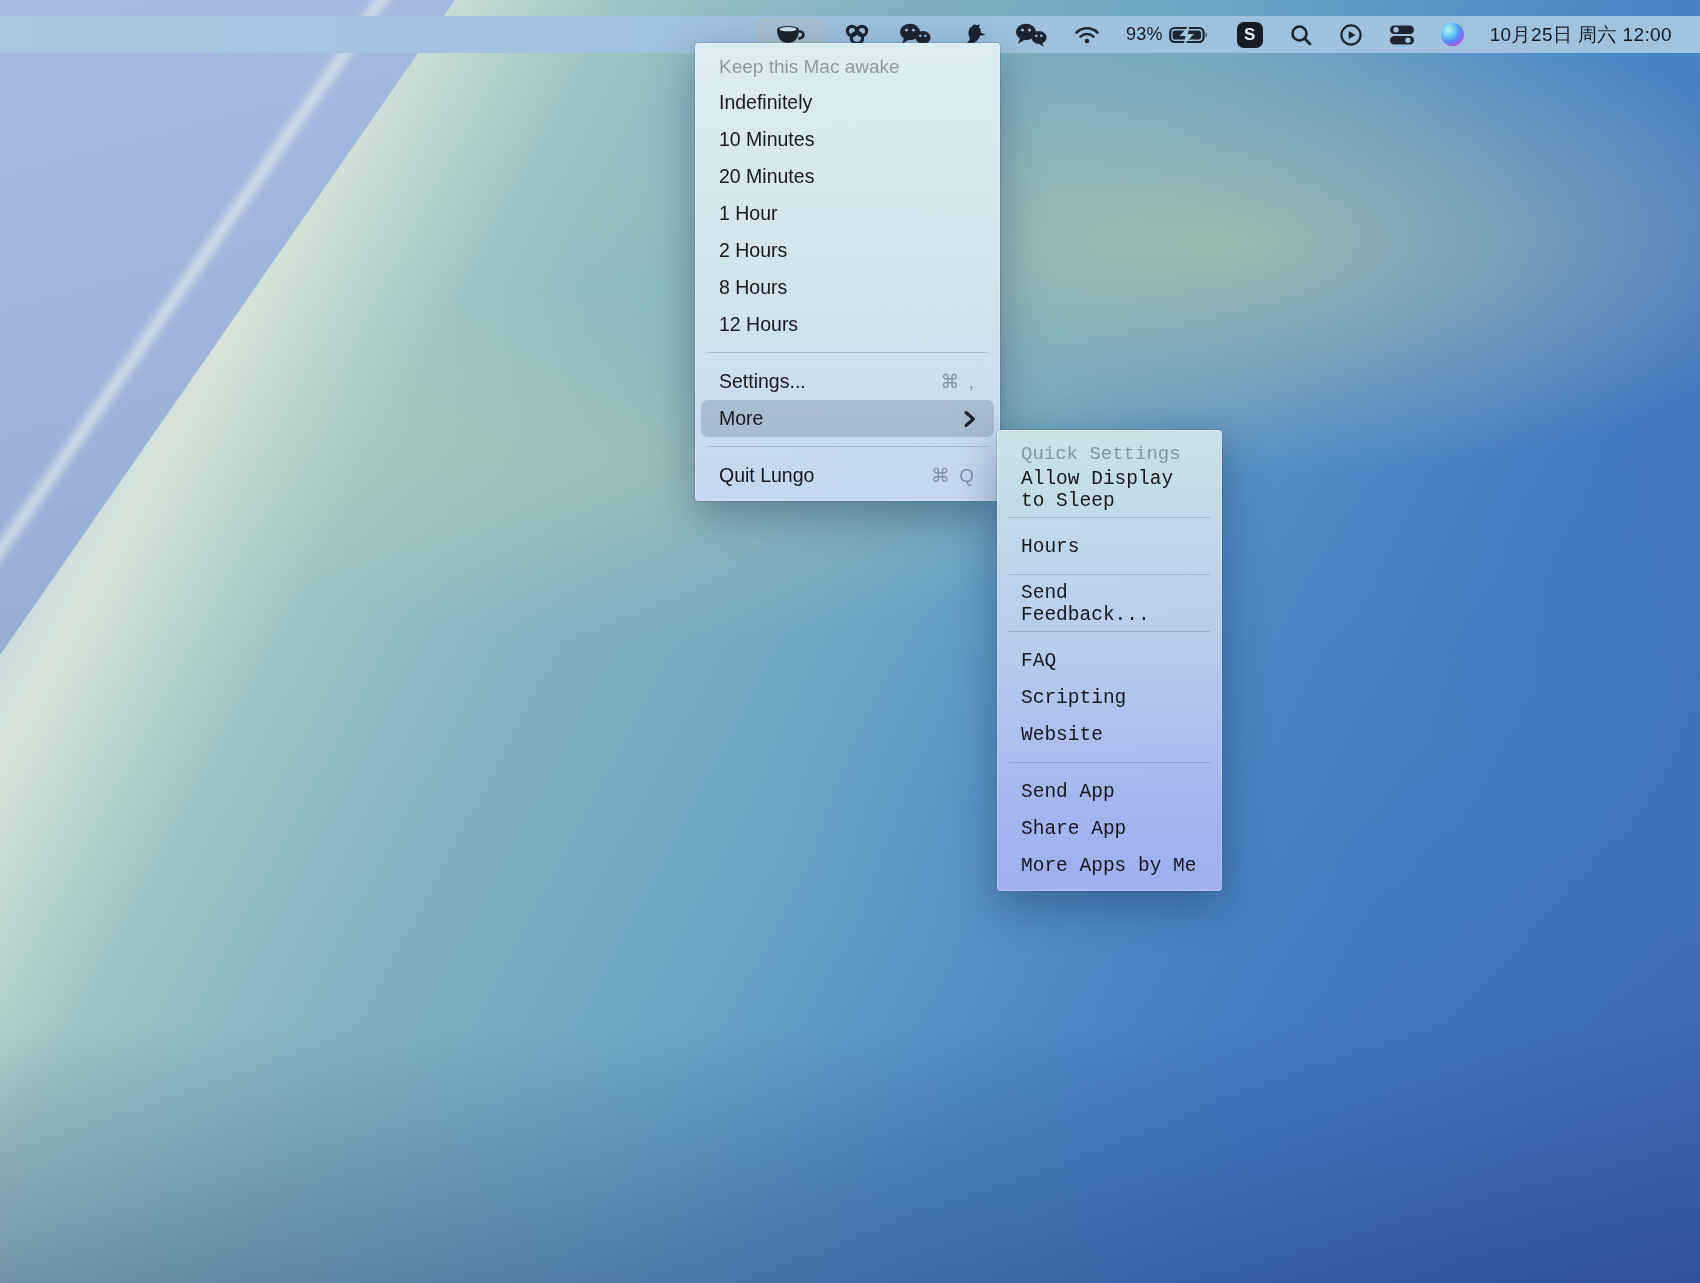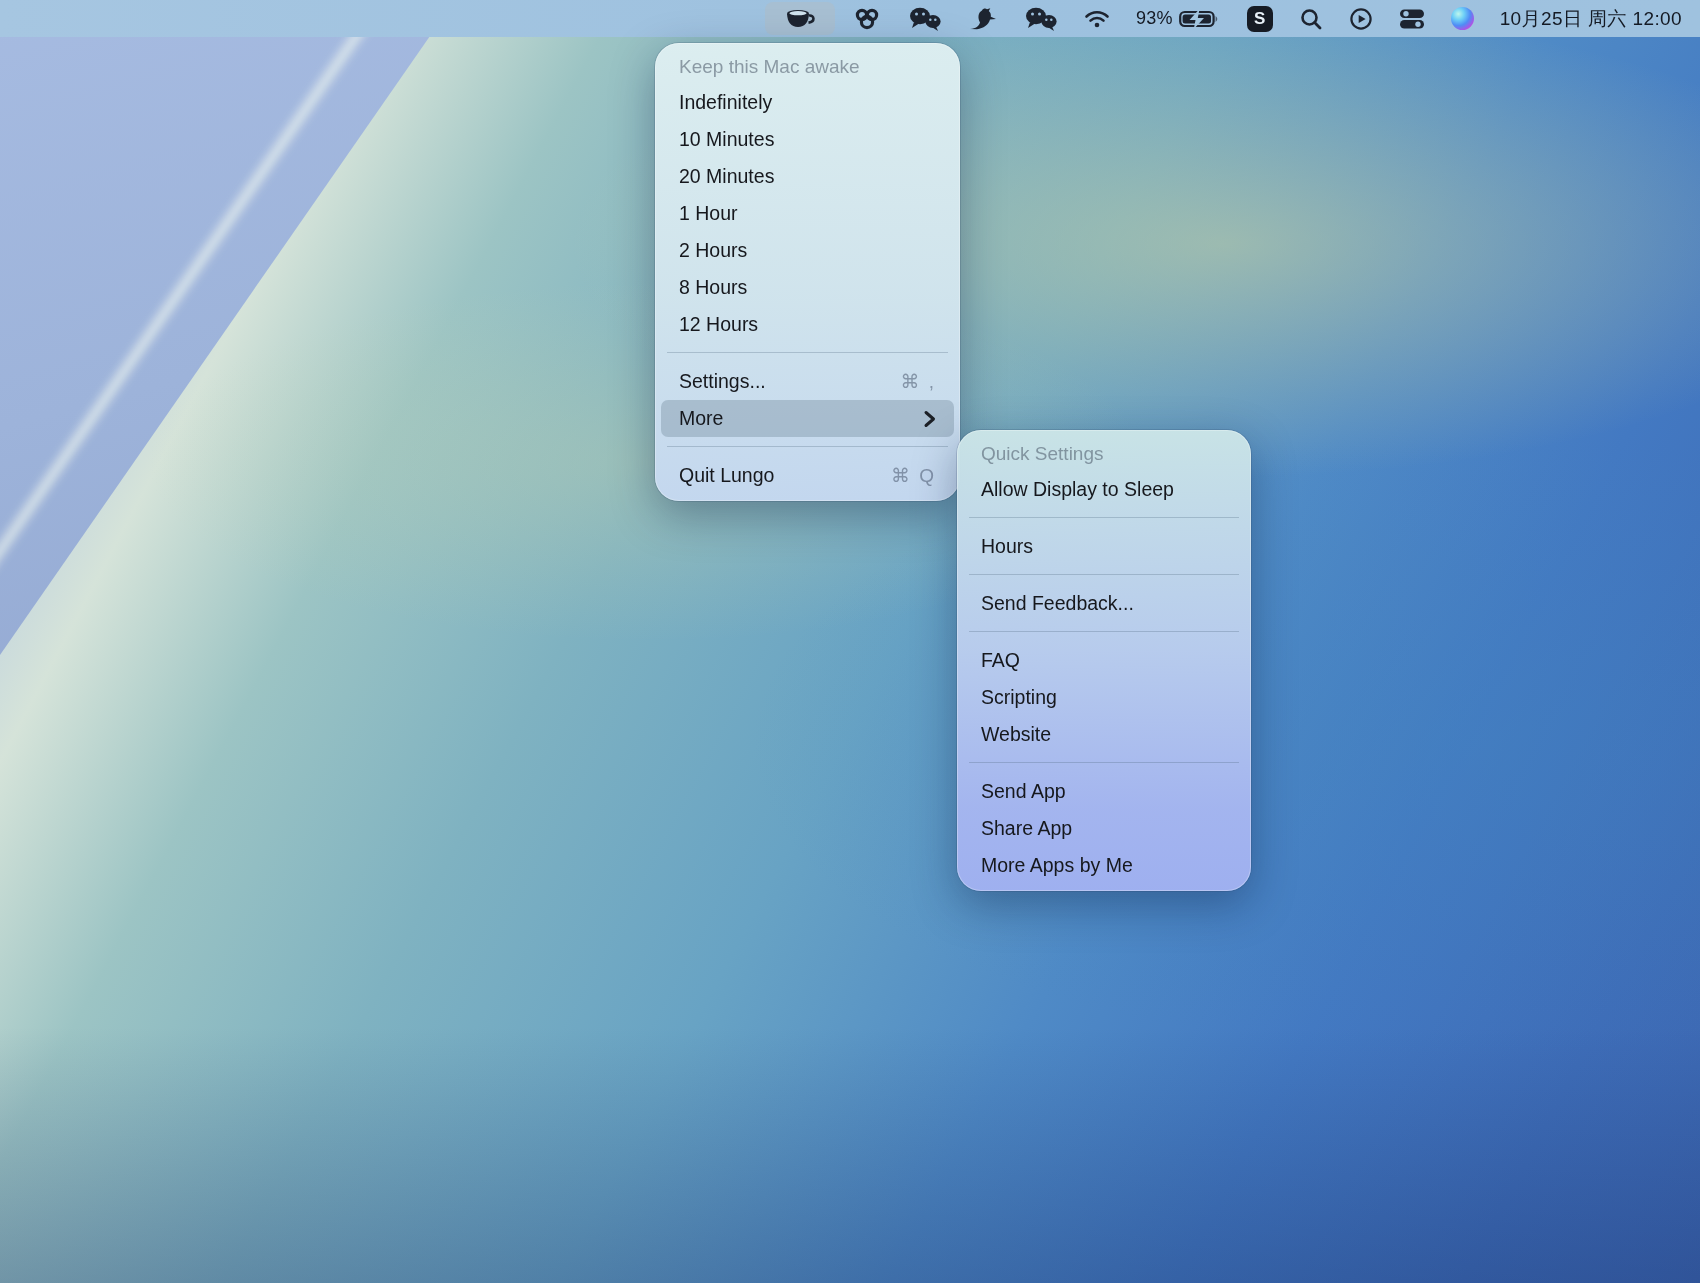--- a/index.html
+++ b/index.html
@@ -18,44 +18,44 @@
       linear-gradient(180deg, rgba(12,28,74,0) 80%, rgba(16,36,92,0.28) 100%),
       linear-gradient(118deg,#a7bbdf 0%,#b9cde2 10%,#d5e3d9 17%,#9cc4c4 26%,#7fb2c1 38%,#68a3c4 52%,#4f8ac6 66%,#4379c2 78%,#3e6db8 90%,#3c66b0 100%);
   }
   .sky{position:absolute;left:0;top:0;width:455px;height:655px;
     background:linear-gradient(165deg,#a6bbe1 0%,#9db3da 55%,#94a9d2 100%);
     clip-path:polygon(0 0,100% 0,0 100%);}
   .ridge{position:absolute;left:-30px;top:586px;width:800px;height:16px;
     background:linear-gradient(180deg,rgba(240,248,238,0) 0%,rgba(242,249,240,0.85) 50%,rgba(240,248,238,0) 100%);
     transform:rotate(-55.3deg);transform-origin:left center;filter:blur(4px);}
   
-  .menubar{position:absolute;left:0;top:0;right:0;height:37px;z-index:5;
+  .menubar{position:absolute;left:0;top:16px;right:0;height:37px;z-index:5;
     background:linear-gradient(90deg,#a6c6e1 0%,#9dc1df 55%,#9fc2df 100%);
-    display:flex;align-items:flex-end;justify-content:flex-end;padding-right:18px;box-sizing:border-box;
+    display:flex;align-items:flex-end;justify-content:flex-end;padding-right:28px;box-sizing:border-box;
     color:#141a24;}
   .mb-item{height:37px;display:flex;align-items:center;justify-content:center;padding:0 13px;}
   .mb-item.lungo{padding:0 4px;}
   .lungo-pad{height:33px;display:flex;align-items:center;justify-content:center;
     padding:0 18px;border-radius:8px;background:#a7bfd2;}
   .mb-text{font-size:18px;font-weight:400;letter-spacing:.2px;}
   .clock{font-size:19px;letter-spacing:.4px;padding-right:0;}
   .batt-group{display:flex;align-items:center;}
   .batt-group .pct{padding-right:6px;}
   .s-badge{width:26px;height:26px;border-radius:7px;background:#161b24;color:#e9f1f8;
     display:flex;align-items:center;justify-content:center;font-size:17px;font-weight:800;}
   .siri-orb{width:23px;height:23px;border-radius:50%;
     background:radial-gradient(circle at 32% 30%,#bdf6ec 0%,#6ed0f7 26%,#4f8df5 52%,#a557e8 74%,#ef5fb4 92%,#f08f5f 100%);}
   svg.glyph{display:block;}
   
-  .menu{position:absolute;border-radius:24px;box-sizing:border-box;padding:7px 0;
-    box-shadow:inset 0 0 0 1px rgba(255,255,255,0.28), 0 0 0 1px rgba(40,60,95,0.18), 0 14px 44px rgba(10,25,60,0.35);}
+  .menu{position:absolute;border-radius:4px;box-sizing:border-box;padding:7px 0;
+    box-shadow:inset 0 0 0 1px rgba(255,255,255,0.28), 0 0 0 1px rgba(40,60,95,0.18), 0 14px 44px rgba(10,25,60,0.35);margin-left:40px;}
   #lungo-menu{left:655px;top:43px;width:305px;z-index:10;
     background:linear-gradient(180deg,rgba(222,239,241,0.97) 0%,rgba(210,229,238,0.97) 55%,rgba(197,216,240,0.97) 100%);}
-  #more-submenu{left:957px;top:430px;width:294px;z-index:11;
-    background:linear-gradient(180deg,rgba(203,229,231,0.97) 0%,rgba(186,205,238,0.97) 48%,rgba(166,182,240,0.97) 82%,rgba(161,177,241,0.97) 100%);}
+  #more-submenu{left:957px;top:430px;width:225px;z-index:11;
+    background:linear-gradient(180deg,rgba(203,229,231,0.97) 0%,rgba(186,205,238,0.97) 48%,rgba(166,182,240,0.97) 82%,rgba(161,177,241,0.97) 100%);font-family:Liberation Mono, monospace;}
   .mi-header{height:34px;display:flex;align-items:center;padding:0 24px;
     font-size:19px;color:rgba(72,86,102,0.55);}
   .mi{height:37px;display:flex;align-items:center;padding:0 24px;
     font-size:19.5px;color:#16181d;}
   .mi .sc{margin-left:auto;color:rgba(56,70,92,0.48);font-size:19px;letter-spacing:2px;}
   .mi.highlight{margin:0 6px;padding:0 18px;background:rgba(84,106,126,0.28);border-radius:7px;}
   .mi .chev{margin-left:auto;display:flex;align-items:center;}
   .msep{height:1px;margin:9px 12px 10px;background:rgba(70,95,120,0.27);}
 </style>
 </head>

